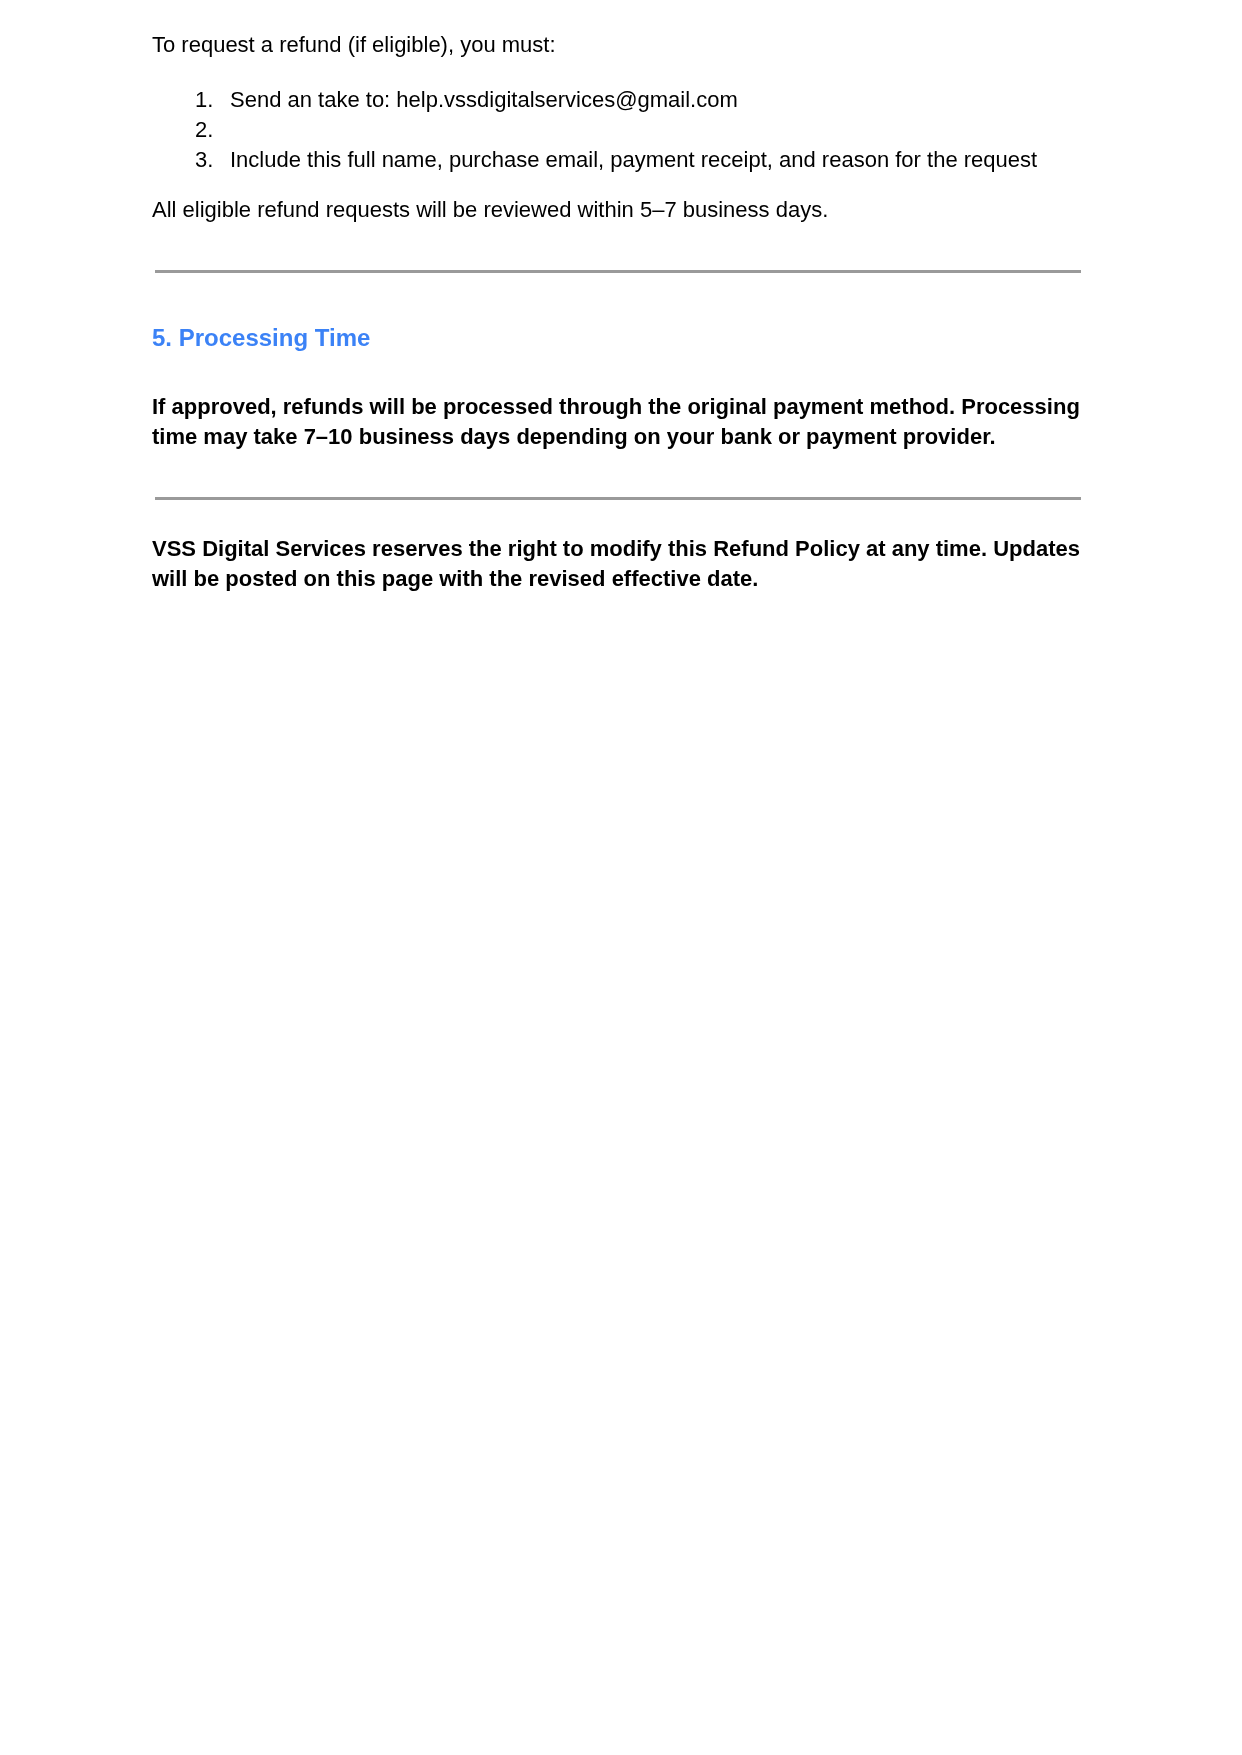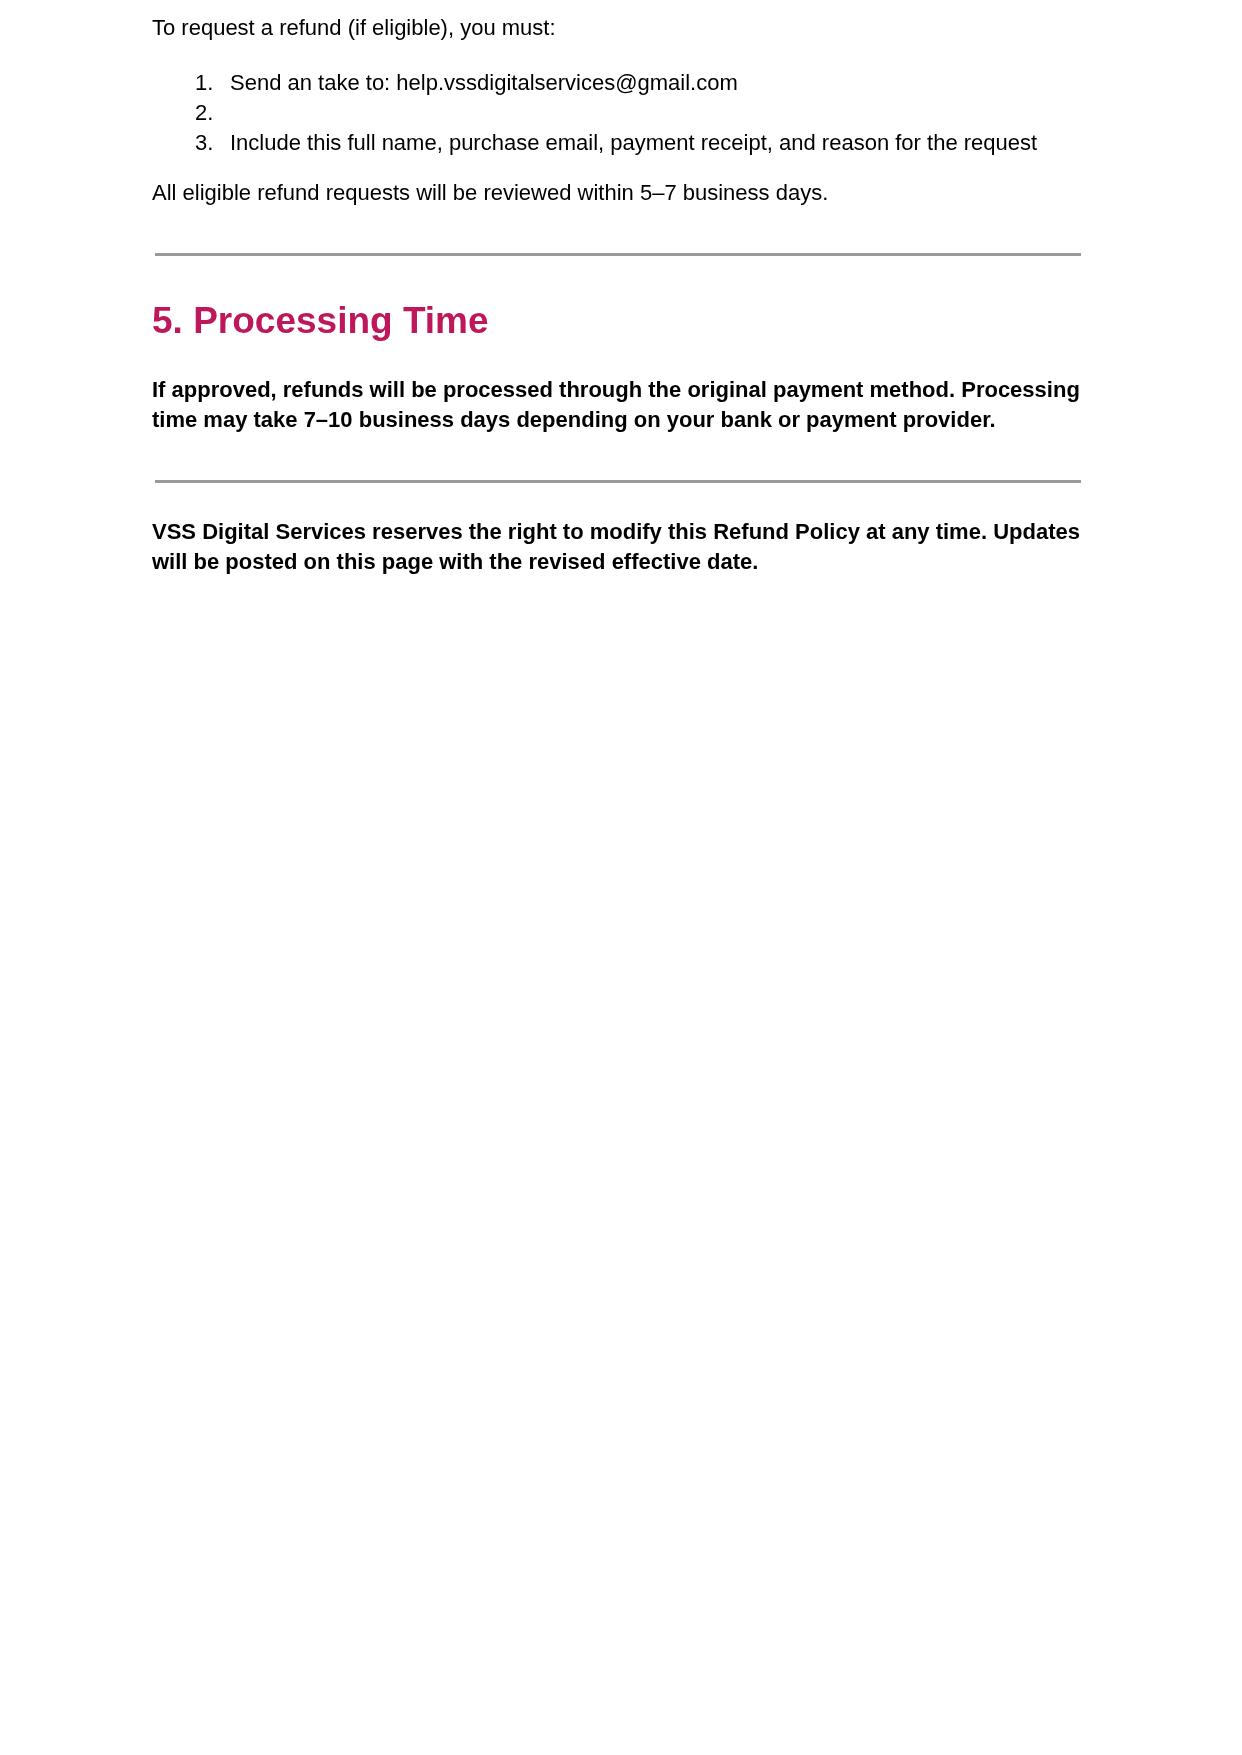--- a/index.html
+++ b/index.html
@@ -10,21 +10,21 @@
   body {
     width: 1242px;
     height: 1755px;
     font-family: "Liberation Sans", "DejaVu Sans", sans-serif;
     color: #000000;
     overflow: hidden;
   }
   .page {
     width: 932px;
     margin-left: 152px;
-    padding-top: 1px; 
+    padding-top: 18px; 
   }
   .body-text {
     font-size: 22px;
     line-height: 30px;
     margin: 0;
     color: #000000;
   }
   .intro {
     margin-top: 12px;
   }
@@ -47,25 +47,25 @@
   .review-note {
     margin-top: 20px;
   }
   .divider {
     height: 3px;
     background: #9a9a9a;
     border: none;
     margin: 45px 3px 0 3px;
   }
   .section-heading {
-    font-size: 37px;
+    font-size: 24px;
     line-height: 40px;
     font-weight: 700;
     margin: 45px 0 0 0;
-    color: #be185d;
+    color: #3b82f6;
   }
   .section-body {
     margin-top: 34px;
     font-weight: bold;
   }
 </style>
 </head>
 <body>
 
 <div class="page">

